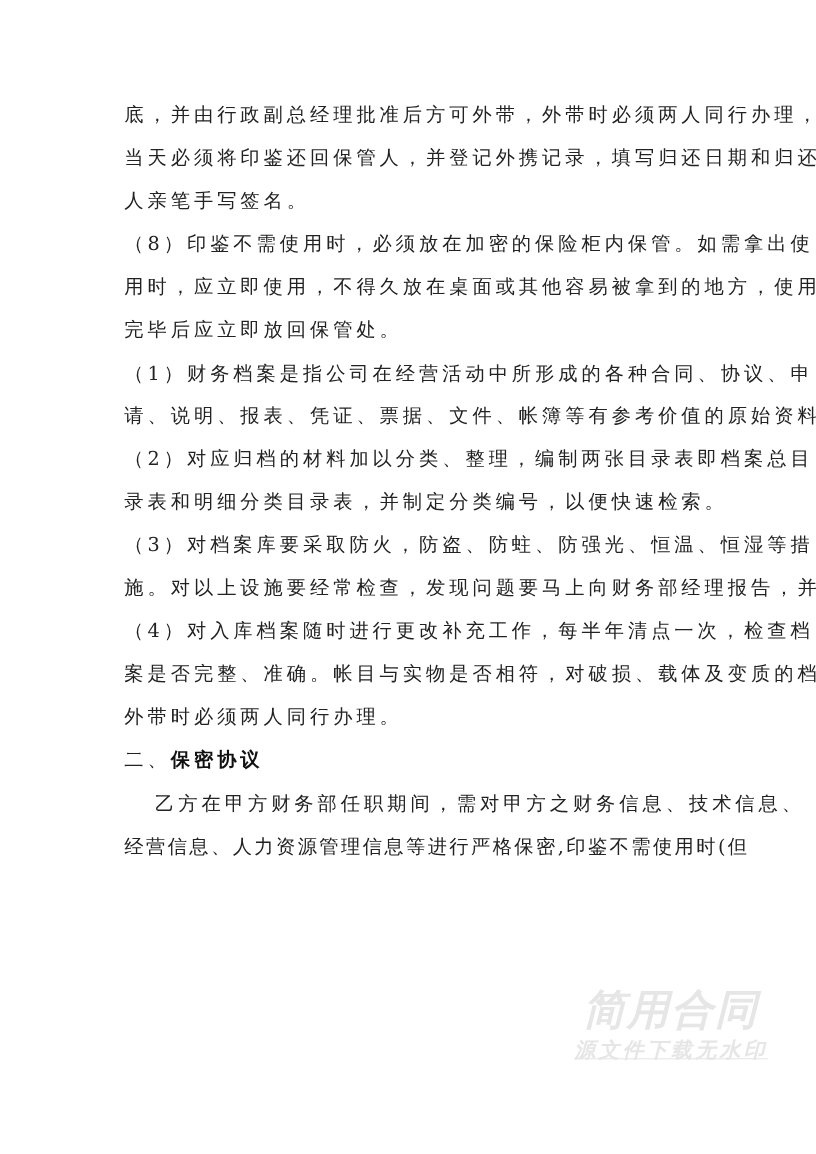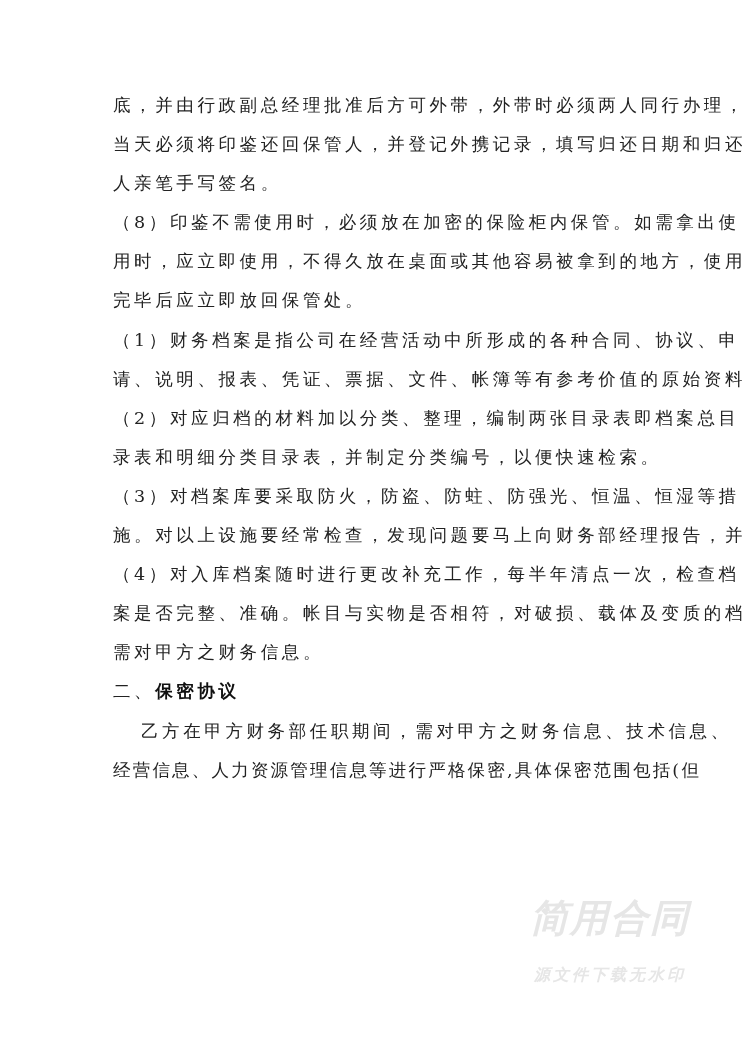--- a/index.html
+++ b/index.html
@@ -52,48 +52,49 @@
     font-family: "DejaVu Sans", "Liberation Sans", sans-serif;
     font-style: italic;
     font-weight: bold;
   }
   .watermark .wm-title {
     font-size: 38px;
     letter-spacing: 2px;
     line-height: 44px;
   }
   .watermark .wm-sub {
-    font-size: 16px;
+    font-size: 19px;
     letter-spacing: 3px;
     line-height: 30px;
-    margin-top: 20px;
+    margin-top: 0;
+    text-decoration: underline;
   }
 </style>
 </head>
 <body>
 
 <div class="page">
   <div class="line">底，并由行政副总经理批准后方可外带，外带时必须两人同行办理，</div>
   <div class="line">当天必须将印鉴还回保管人，并登记外携记录，填写归还日期和归还</div>
   <div class="line">人亲笔手写签名。</div>
   <div class="line">（8）印鉴不需使用时，必须放在加密的保险柜内保管。如需拿出使</div>
   <div class="line">用时，应立即使用，不得久放在桌面或其他容易被拿到的地方，使用</div>
   <div class="line">完毕后应立即放回保管处。</div>
   <div class="line">（1）财务档案是指公司在经营活动中所形成的各种合同、协议、申</div>
   <div class="line">请、说明、报表、凭证、票据、文件、帐簿等有参考价值的原始资料</div>
   <div class="line">（2）对应归档的材料加以分类、整理，编制两张目录表即档案总目</div>
   <div class="line">录表和明细分类目录表，并制定分类编号，以便快速检索。</div>
   <div class="line">（3）对档案库要采取防火，防盗、防蛀、防强光、恒温、恒湿等措</div>
   <div class="line">施。对以上设施要经常检查，发现问题要马上向财务部经理报告，并</div>
   <div class="line">（4）对入库档案随时进行更改补充工作，每半年清点一次，检查档</div>
   <div class="line">案是否完整、准确。帐目与实物是否相符，对破损、载体及变质的档</div>
-  <div class="line">需对甲方之财务信息。</div>
+  <div class="line">外带时必须两人同行办理。</div>
   <div class="line">
     <span class="heading-prefix">二、</span><span class="heading-bold">保密协议</span>
   </div>
   <div class="line indent">乙方在甲方财务部任职期间，需对甲方之财务信息、技术信息、</div>
-  <div class="line tight">经营信息、人力资源管理信息等进行严格保密,具体保密范围包括(但</div>
+  <div class="line tight">经营信息、人力资源管理信息等进行严格保密,印鉴不需使用时(但</div>
 </div>
 
 <div class="watermark">
   <div class="wm-title">简用合同</div>
   <div class="wm-sub">源文件下载无水印</div>
 </div>
 
 </body></html>

